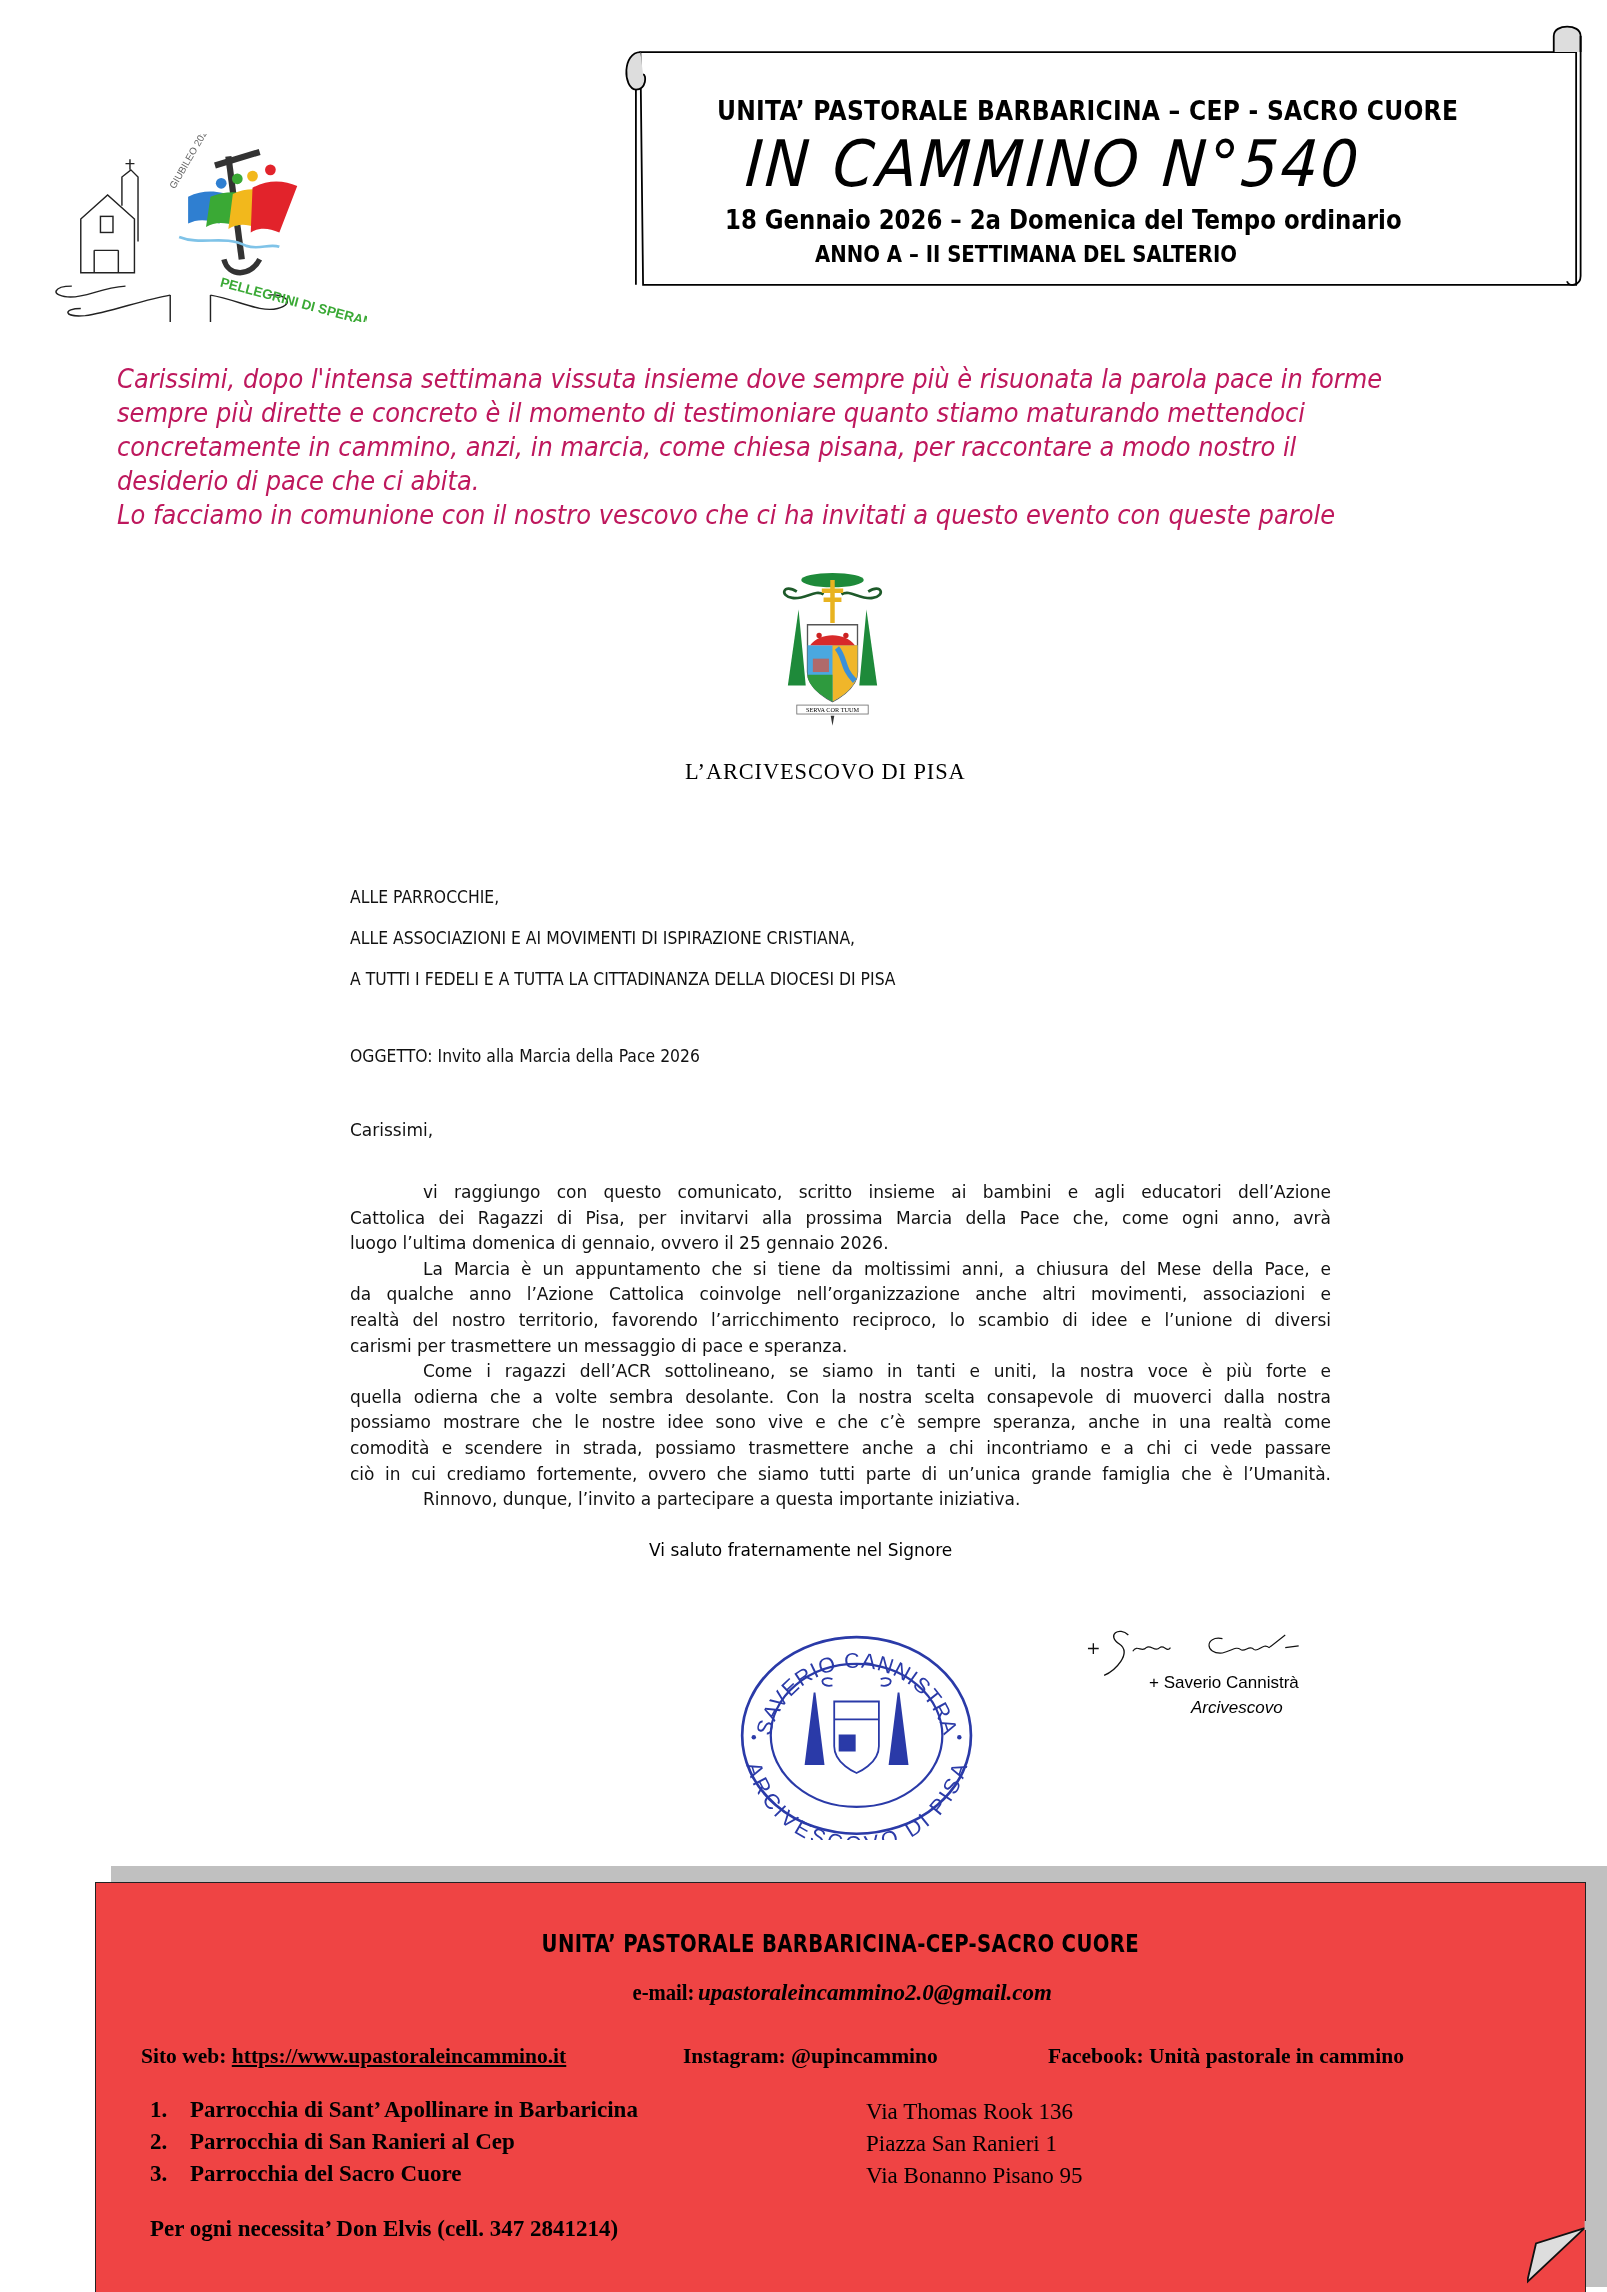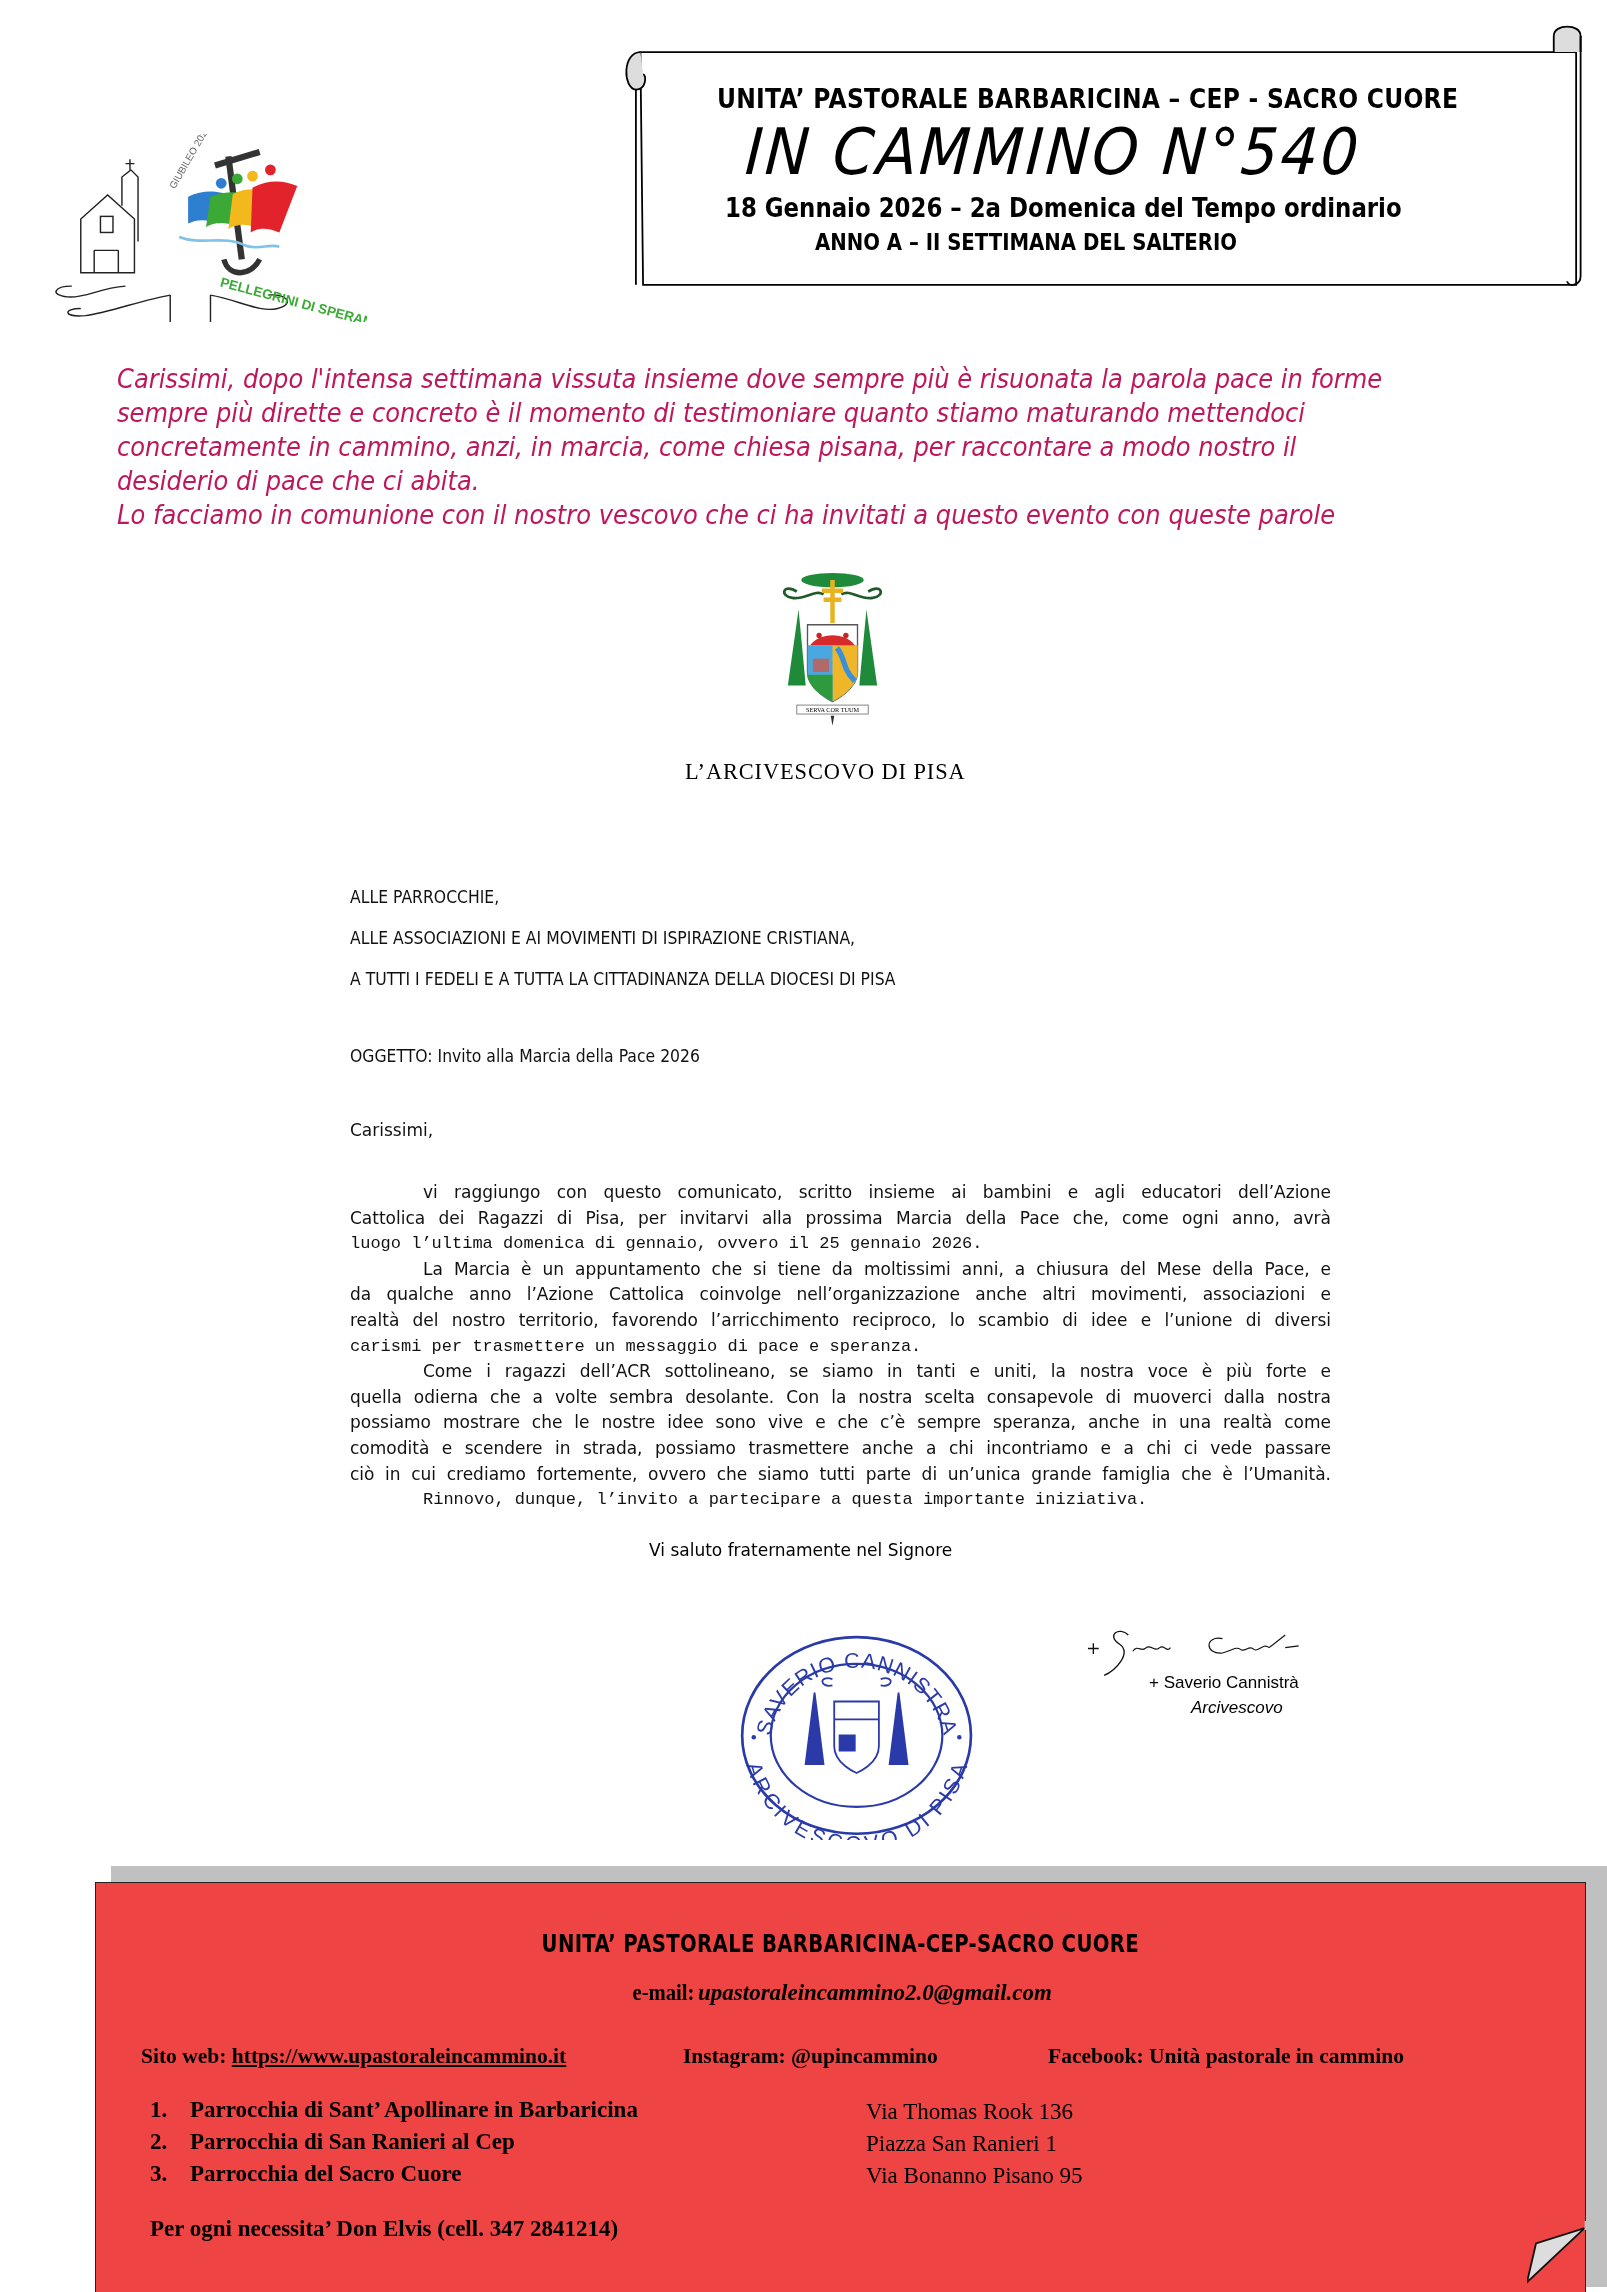--- a/index.html
+++ b/index.html
@@ -4,40 +4,40 @@
 <style>
   html, body { margin:0; padding:0; background:#ffffff; }
   body { width:1608px; height:2293px; position:relative; overflow:hidden; font-family:"Liberation Sans", sans-serif; color:#000; }
 
   
   .logo { position:absolute; left:45px; top:134px; width:322px; height:188px; }
 
   
   .scroll { position:absolute; left:618px; top:25px; width:985px; height:269px; }
   .scroll svg { position:absolute; left:0; top:0; }
-  .scroll-text { position:absolute; left:0; top:0; width:985px; height:269px; }
+  .scroll-text { position:absolute; left:0; top:12px; width:985px; height:269px; }
   .scroll-line1 { position:absolute; left:99px; top:59px; font-family:"DejaVu Sans", sans-serif; font-weight:bold; font-size:26px; letter-spacing:0.3px; transform:scaleX(0.9); transform-origin:left top; white-space:nowrap; }
   .scroll-title { position:absolute; left:130px; top:90px; font-family:"DejaVu Sans", sans-serif; font-style:italic; font-size:64px; letter-spacing:2.7px; white-space:nowrap; transform:scaleX(0.92) skewX(-4deg); transform-origin:left top; }
   .scroll-line3 { position:absolute; left:107px; top:168px; font-family:"DejaVu Sans", sans-serif; font-weight:bold; font-size:26px; transform:scaleX(0.88); transform-origin:left top; white-space:nowrap; }
   .scroll-line4 { position:absolute; left:197px; top:204px; font-family:"DejaVu Sans", sans-serif; font-weight:bold; font-size:22.4px; transform:scaleX(0.88); transform-origin:left top; white-space:nowrap; }
 
   
   .intro { position:absolute; left:117px; top:362px; width:1469px; font-family:"DejaVu Sans", sans-serif; font-style:italic; font-size:26px; line-height:34px; color:#be185d; }
   .intro p { margin:0; white-space:nowrap; transform:scaleX(0.93); transform-origin:left top; }
 
   
   .crest { position:absolute; left:770px; top:569px; width:125px; height:157px; }
   .archbishop-heading { position:absolute; left:685px; top:759px; font-family:"Liberation Serif", serif; font-size:22.4px; letter-spacing:0.9px; white-space:nowrap; }
 
   
   .letter { position:absolute; left:350px; font-family:"DejaVu Sans", sans-serif; font-size:17px; color:#111; white-space:nowrap; }
   .addr { transform:scaleX(0.92); transform-origin:left top; }
   .body-block { position:absolute; left:350px; top:1180px; width:981px; font-family:"DejaVu Sans", sans-serif; font-size:17px; line-height:25.6px; color:#111; }
   .body-block .ln { white-space:nowrap; display:block; text-align:justify; text-align-last:justify; height:25.6px; }
-  .body-block .ln.last { text-align-last:left;font-family:Liberation Mono, monospace; }
+  .body-block .ln.last { text-align-last:left; }
   .body-block .ind { padding-left:73px; }
   .greeting-close { position:absolute; left:649px; top:1540px; font-family:"DejaVu Sans", sans-serif; font-size:17px; white-space:nowrap; }
 
   
   .stamp { position:absolute; left:734px; top:1630px; width:246px; height:210px; }
   .signature { position:absolute; left:1079px; top:1617px; width:269px; height:72px; }
   .sig-name { position:absolute; left:1149px; top:1673px; font-family:"Liberation Sans", sans-serif; font-size:17px; white-space:nowrap; }
   .sig-title { position:absolute; left:1191px; top:1698px; font-family:"Liberation Sans", sans-serif; font-style:italic; font-size:17px; white-space:nowrap;text-align:right; }
 
   

